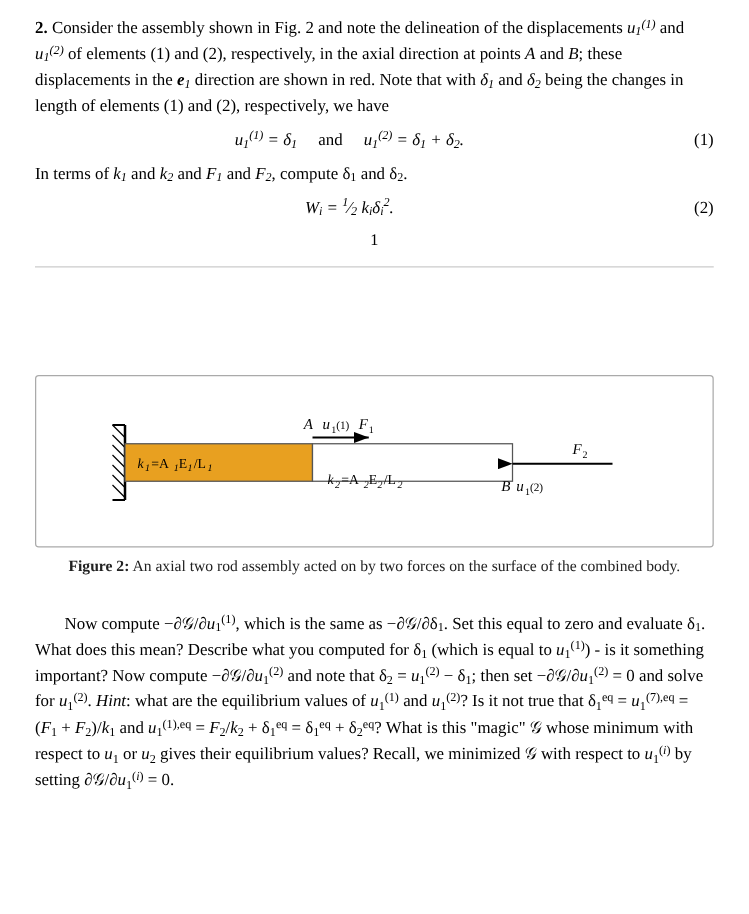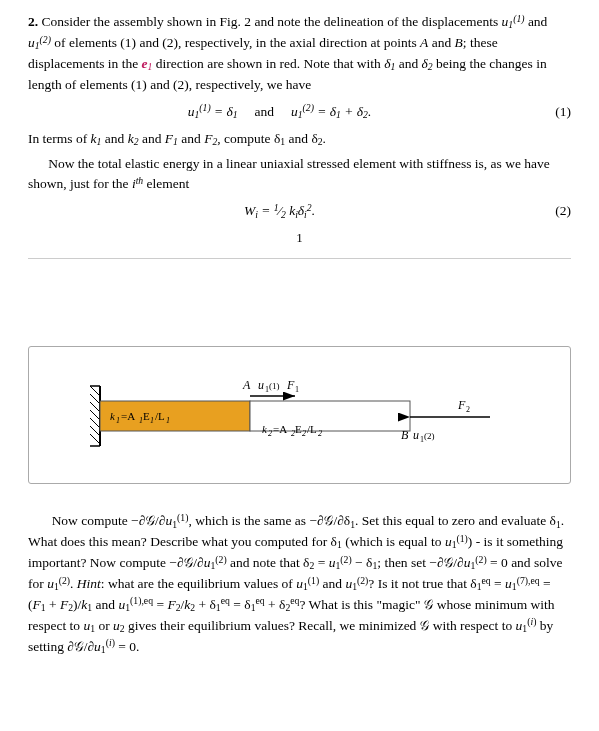--- a/index.html
+++ b/index.html
@@ -63,21 +63,21 @@
       padding: 4px 0;
     }
     sup, sub {
       font-size: 0.72em;
       line-height: 0;
       position: relative;
       vertical-align: baseline;
     }
     sup { top: -0.45em; }
     sub { bottom: -0.25em; }
-    .red { color: #be185d; }
+    .red { color: #000000; }
     .math { font-style: italic; }
   </style>
 </head>
 <body>
 
 <div>
 
   
   <p>
     <strong>2.</strong>
@@ -111,24 +111,20 @@
     </div>
     <div class="eq-num">(1)</div>
   </div>
 
   <p>
     In terms of <span class="math"><em>k</em><sub>1</sub></span> and <span class="math"><em>k</em><sub>2</sub></span>
     and <span class="math"><em>F</em><sub>1</sub></span> and <span class="math"><em>F</em><sub>2</sub></span>,
     compute δ<sub>1</sub> and δ<sub>2</sub>.
   </p>
 
-  <p class="indent">
-    Now the total elastic energy in a linear uniaxial stressed element with stiffness is, as we have
-    shown, just for the <span class="math"><em>i</em><sup>th</sup></span> element
-  </p>
 
   
   <div class="equation-line">
     <div class="eq-center">
       <span class="math">
         <em>W<sub>i</sub></em> = <sup>1</sup>⁄<sub>2</sub> <em>k<sub>i</sub></em>δ<em><sub>i</sub></em><sup>2</sup>.
       </span>
     </div>
     <div class="eq-num">(2)</div>
   </div>
@@ -212,20 +208,24 @@
           <marker id="arrowhead2" markerWidth="8" markerHeight="6" refX="0" refY="3" orient="auto">
             <polygon points="8 0, 0 3, 8 6" fill="#000"></polygon>
           </marker>
         </defs>
 
       </svg>
     </div>
   </div>
 
   
+  <p class="figure-caption">
+    <span class="fig-label">Figure 2:</span>
+    An axial two rod assembly acted on by two forces on the surface of the combined body.
+  </p>
 
   <br>
 
   
   <p>
     <span class="indent" style="display:inline-block;width:1.5em;"></span>
     Now compute −∂𝒢/∂<em>u</em><sub>1</sub><sup>(1)</sup>, which is the same as −∂𝒢/∂δ<sub>1</sub>. Set this equal to zero and evaluate
     δ<sub>1</sub>. What does this mean? Describe what you computed for δ<sub>1</sub> (which is equal to <em>u</em><sub>1</sub><sup>(1)</sup>) - is
     it something important? Now compute −∂𝒢/∂<em>u</em><sub>1</sub><sup>(2)</sup> and note that δ<sub>2</sub> = <em>u</em><sub>1</sub><sup>(2)</sup> − δ<sub>1</sub>; then set
     −∂𝒢/∂<em>u</em><sub>1</sub><sup>(2)</sup> = 0 and solve for <em>u</em><sub>1</sub><sup>(2)</sup>. <em>Hint</em>: what are the equilibrium values of <em>u</em><sub>1</sub><sup>(1)</sup>

